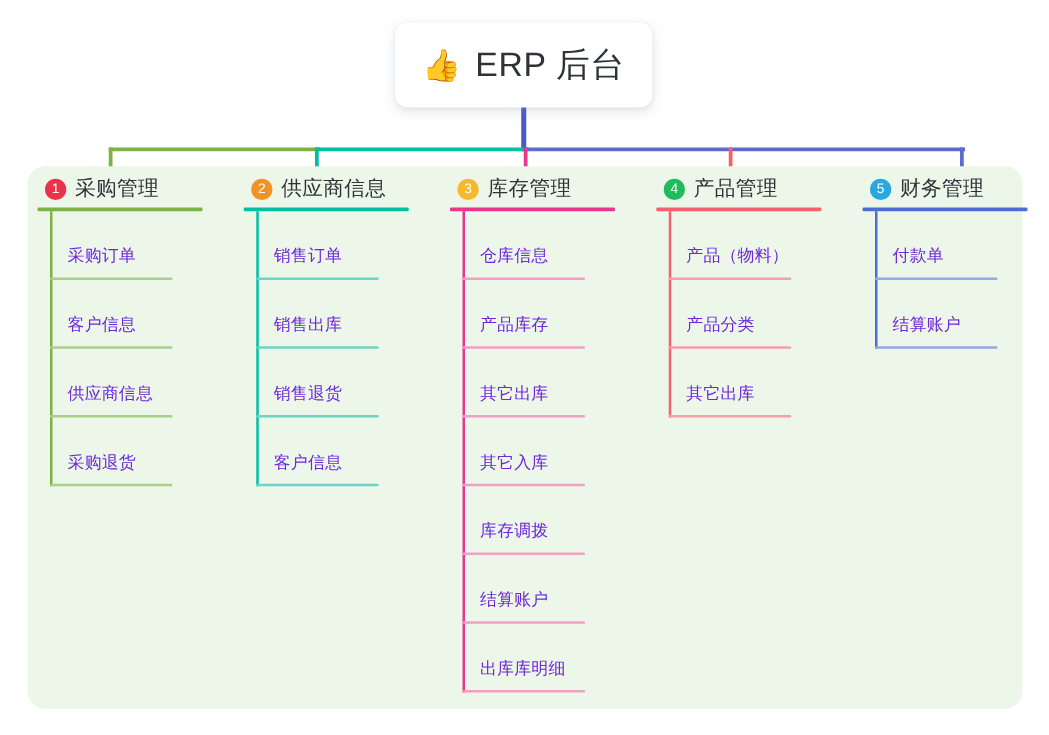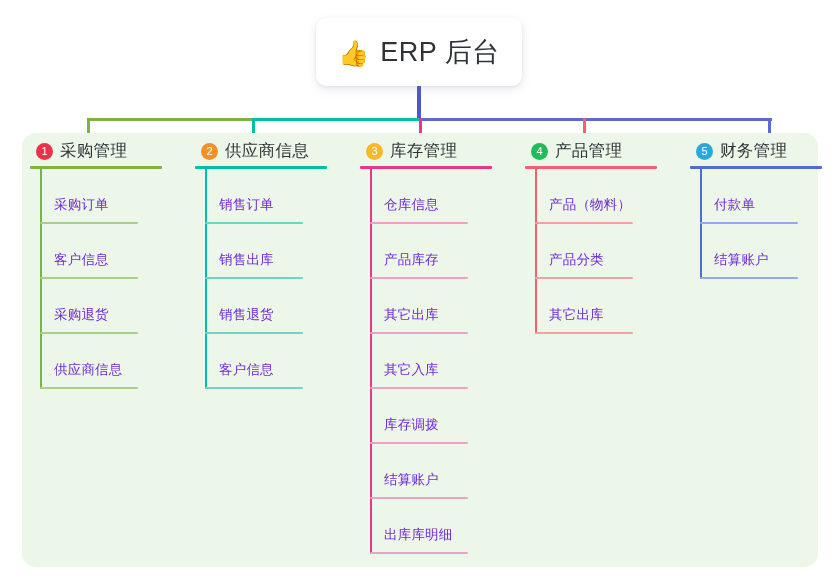--- a/index.html
+++ b/index.html
@@ -170,26 +170,26 @@
           <span class="label">采购订单</span>
           <span class="rule" style="background: rgb(168, 207, 137);"></span>
         </div>
         <div class="child">
           <span class="stem" style="background: rgb(124, 179, 66);"></span>
           <span class="label">客户信息</span>
           <span class="rule" style="background: rgb(168, 207, 137);"></span>
         </div>
         <div class="child">
           <span class="stem" style="background: rgb(124, 179, 66);"></span>
+          <span class="label">供应商信息</span>
+          <span class="rule" style="background: rgb(168, 207, 137);"></span>
+        </div>
+        <div class="child">
+          <span class="stem" style="background: rgb(124, 179, 66);"></span>
           <span class="label">采购退货</span>
-          <span class="rule" style="background: rgb(168, 207, 137);"></span>
-        </div>
-        <div class="child">
-          <span class="stem" style="background: rgb(124, 179, 66);"></span>
-          <span class="label">供应商信息</span>
           <span class="rule" style="background: rgb(168, 207, 137);"></span>
         </div>
       </div>
     </div>
     <div class="column" style="left: 165px;">
       <div class="col-head">
         <span class="badge" style="background: rgb(242, 145, 38);">2</span>
         <span class="col-title">供应商信息</span>
         <span class="col-underline" style="background: rgb(0, 191, 165);"></span>
       </div>

